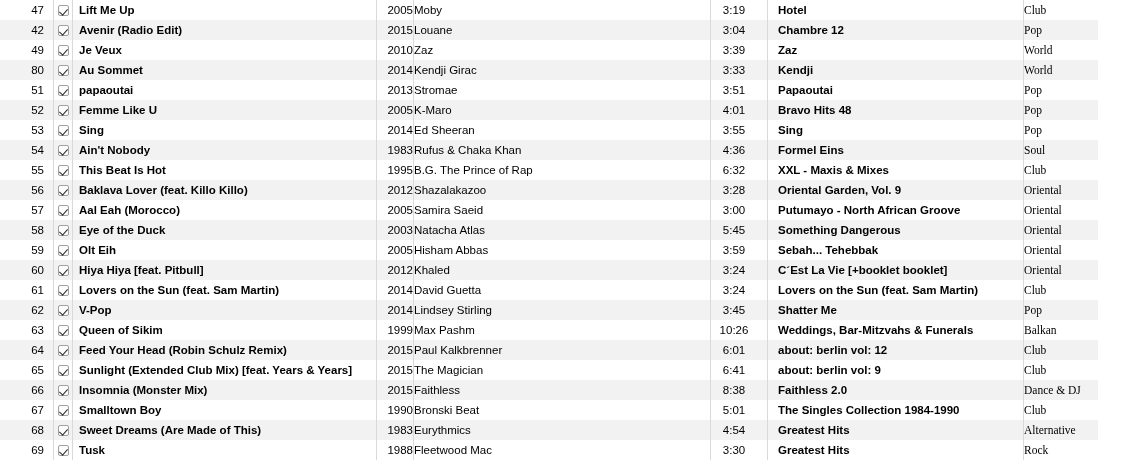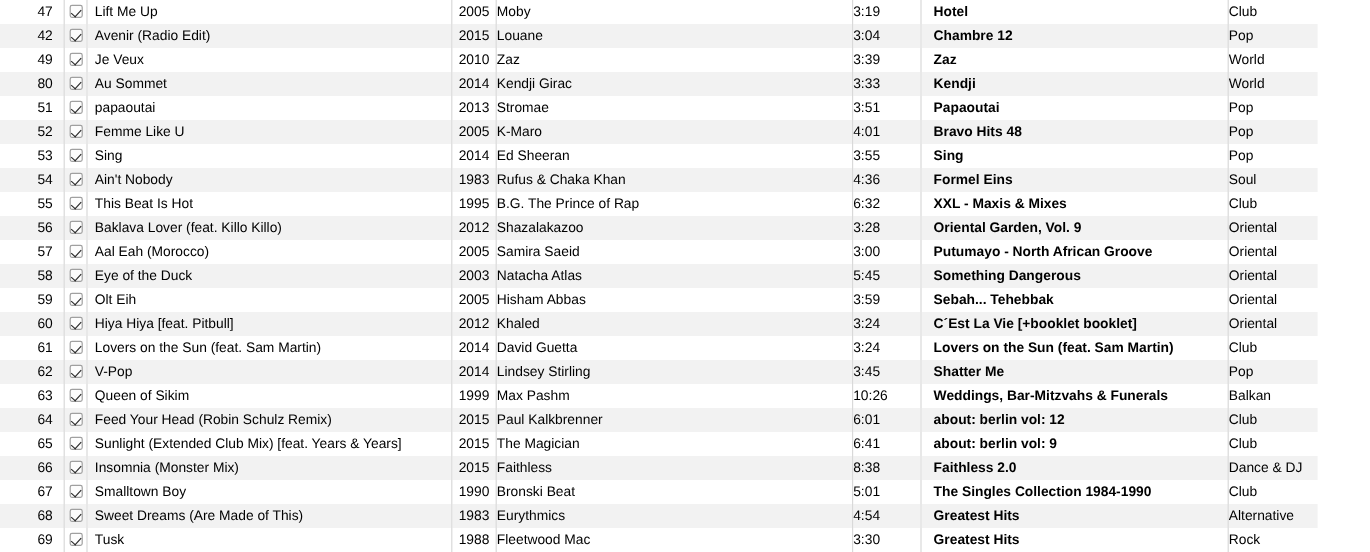--- a/index.html
+++ b/index.html
@@ -39,26 +39,26 @@
     vertical-align: middle;
     white-space: nowrap;
     overflow: hidden;
     text-overflow: clip;
     font-size: 11.5px;
     line-height: 20px;
   }
   
   .c-num    { width: 44px;  text-align: right; padding-right: 9px !important; color: #000; }
   .c-check  { width: 18px;  text-align: center; }
-  .c-name   { width: 297px; padding-left: 6px !important; }
-  .c-year   { width: 36px;  text-align: center; }
+  .c-name   { width: 297px; padding-left: 6px !important; font-weight: bold; }
+  .c-year   { width: 36px;  text-align: right; }
   .c-artist { width: 296px; margin-left: 48px; }
-  .c-time   { width: 46px;  text-align: left; padding-right: 10px !important; }
+  .c-time   { width: 46px;  text-align: center; padding-right: 10px !important; }
   .c-album  { width: 245px; padding-left: 10px !important; font-weight: bold; }
-  .c-genre  { width: 90px; }
+  .c-genre  { width: 90px; font-family: Liberation Serif, serif; }
   .c-date   { width: 140px; text-align: right; padding-right: 8px !important; }
 
   
   .sep {
     border-right: 1px solid #d9d9d9;
   }
   .checkbox {
     display: inline-block;
     width: 11px;
     height: 11px;

